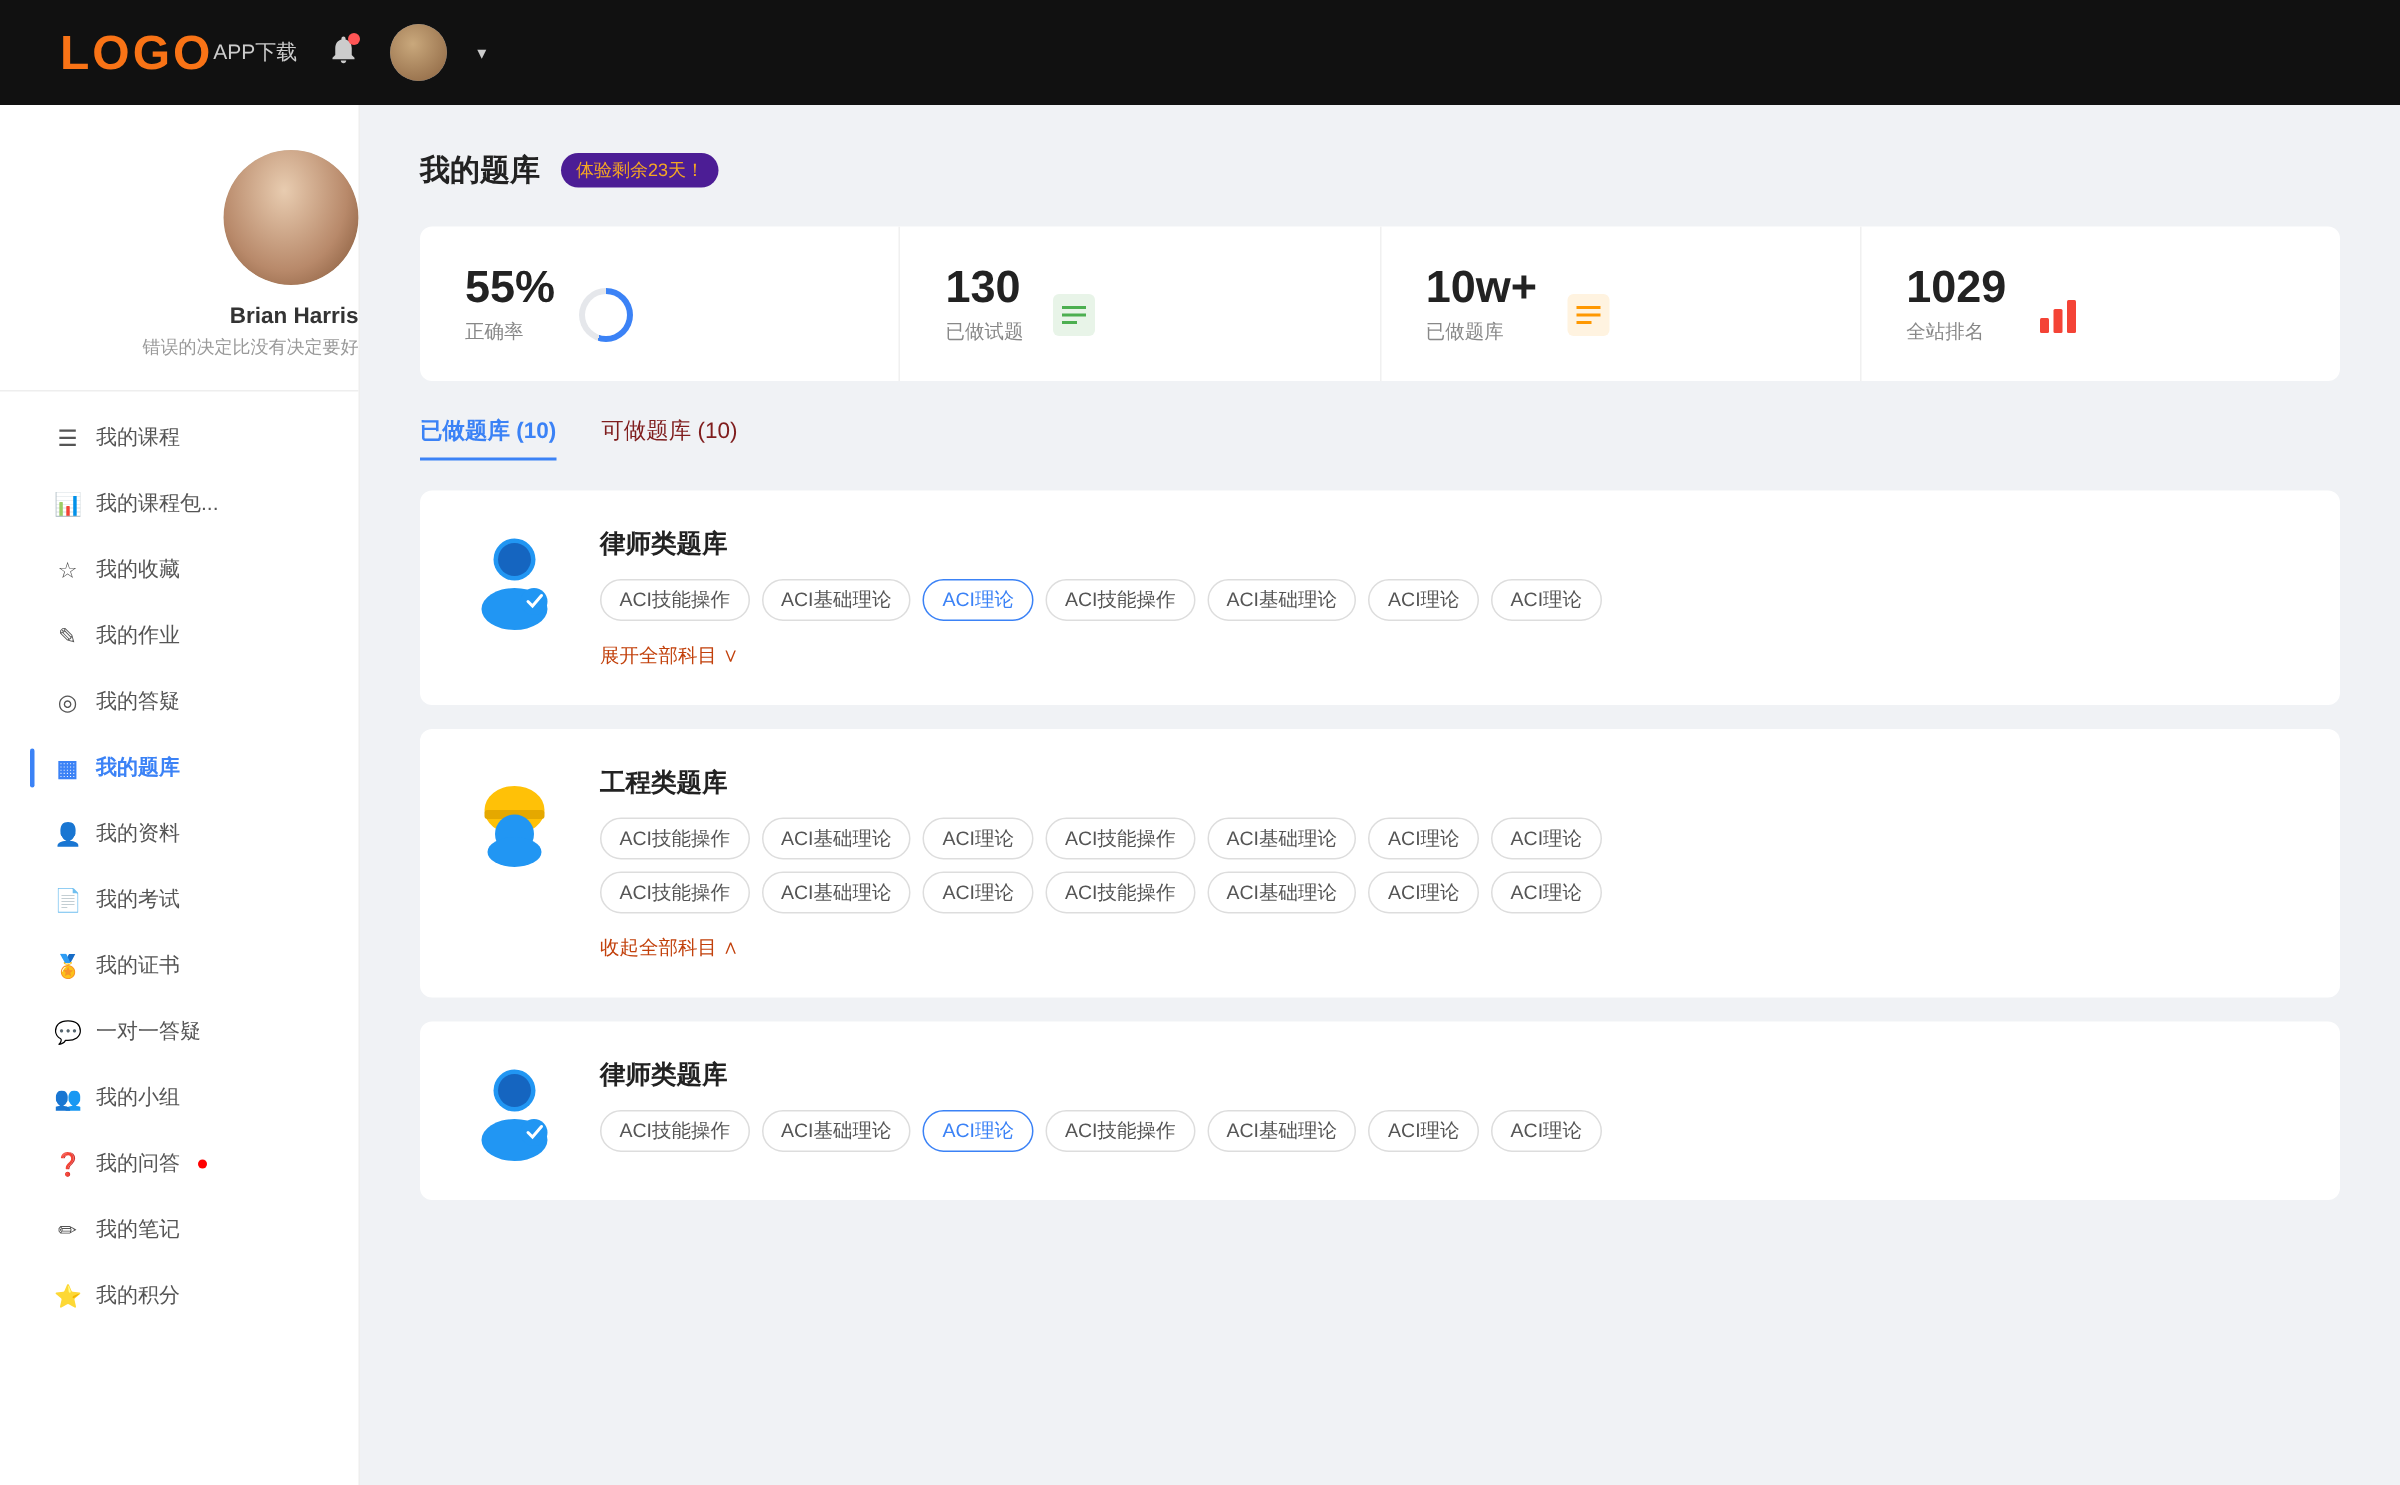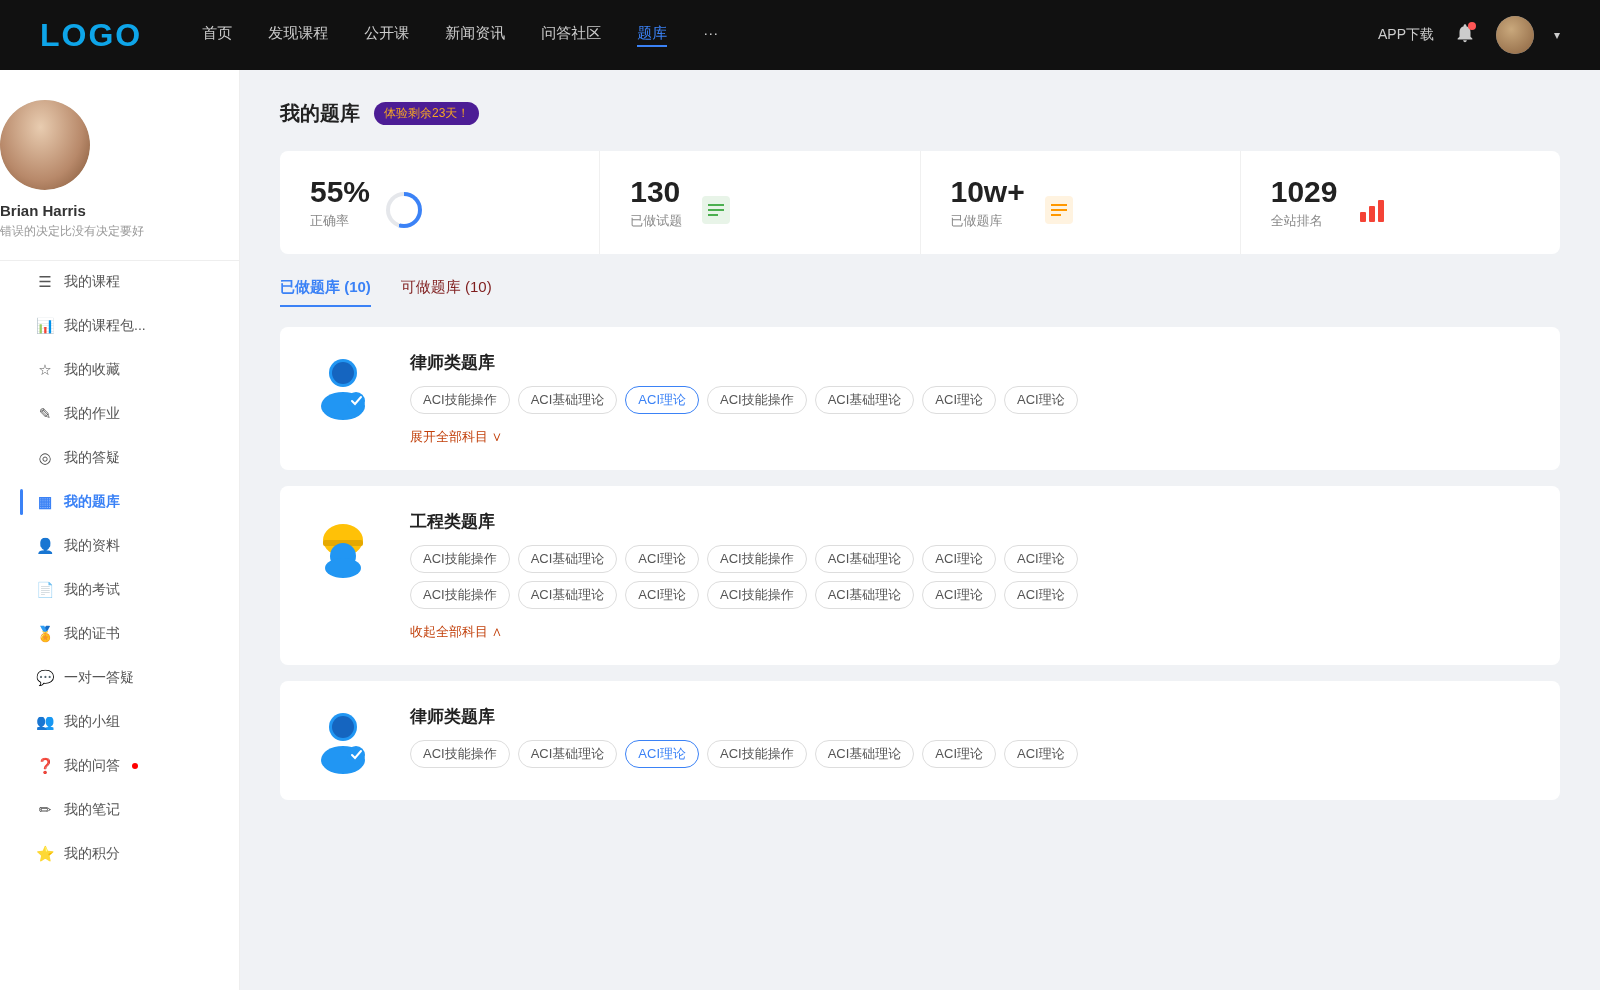--- a/index.html
+++ b/index.html
@@ -13,22 +13,21 @@
       align-items: center;
       padding: 0 40px;
       color: white;
       position: relative;
       z-index: 10;
     }
     .nav-logo {
       font-size: 32px;
       font-weight: bold;
       letter-spacing: 2px;
-      margin-right: 60px;
-      color: #0ea5e9;
+      color: #f97316;
     }
     .nav-links {
       display: flex;
       gap: 36px;
       flex: 1;
     }
     .nav-link {
       color: #ccc;
       font-size: 15px;
       cursor: pointer;
@@ -93,24 +92,24 @@
     .sidebar {
       width: 240px;
       background: #fff;
       padding: 30px 0 20px;
       flex-shrink: 0;
       border-right: 1px solid #eee;
     }
     .sidebar-profile {
       display: flex;
       flex-direction: column;
-      align-items: flex-start;
+      align-items: flex-end;
       padding-bottom: 20px;
       border-bottom: 1px solid #eee;
-      margin-bottom: 0;
+      margin-bottom: 10px;
     }
     .profile-avatar {
       width: 90px; height: 90px;
       border-radius: 50%;
       background: #d4c5b5;
       overflow: hidden;
       margin-bottom: 12px;
     }
     .profile-avatar-img {
       width: 100%; height: 100%;
@@ -252,21 +251,21 @@
     }
 
     
     .qbank-card {
       background: #fff;
       border-radius: 8px;
       padding: 24px 28px;
       margin-bottom: 16px;
       display: flex;
       align-items: flex-start;
-      gap: 32px;
+      gap: 22px;
     }
     .qbank-icon {
       width: 70px; height: 70px;
       flex-shrink: 0;
       display: flex;
       align-items: center;
       justify-content: center;
     }
     .qbank-body { flex: 1; }
     .qbank-title {
@@ -316,29 +315,20 @@
       right: 4px; bottom: 4px;
       border-radius: 50%;
       background: white;
     }
   </style>
 </head>
 <body>
 
 <nav class="navbar">
   <div class="nav-logo">LOGO</div>
-  <div class="nav-links">
-    <span class="nav-link">首页</span>
-    <span class="nav-link">发现课程</span>
-    <span class="nav-link">公开课</span>
-    <span class="nav-link">新闻资讯</span>
-    <span class="nav-link">问答社区</span>
-    <span class="nav-link active">题库</span>
-    <span class="nav-link">···</span>
-  </div>
   <div class="nav-right">
     <span class="nav-app-download">APP下载</span>
     <div class="nav-bell">
       <svg class="nav-bell-icon" viewBox="0 0 24 24" fill="#ccc">
           <path d="M12 22c1.1 0 2-.9 2-2H10c0 1.1.9 2 2 2zm6-6V11c0-3.07-1.63-5.64-4.5-6.32V4c0-.83-.67-1.5-1.5-1.5S10.5 3.17 10.5 4v.68C7.64 5.36 6 7.92 6 11v5l-2 2v1h16v-1l-2-2z"></path>
         </svg>
       <div class="bell-dot"></div>
     </div>
     <div class="nav-avatar">
       <div class="nav-avatar-img"></div>

